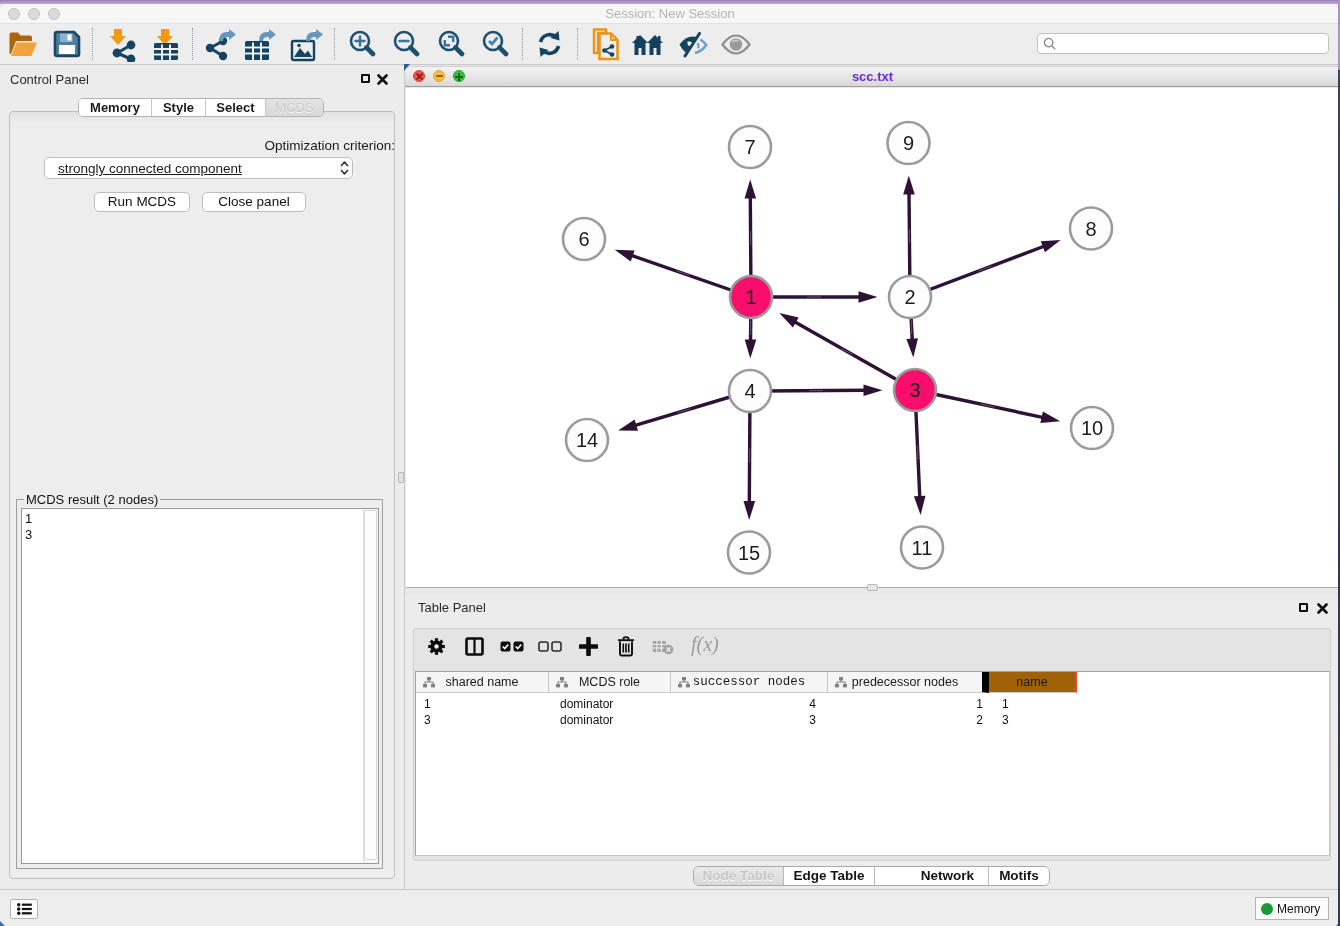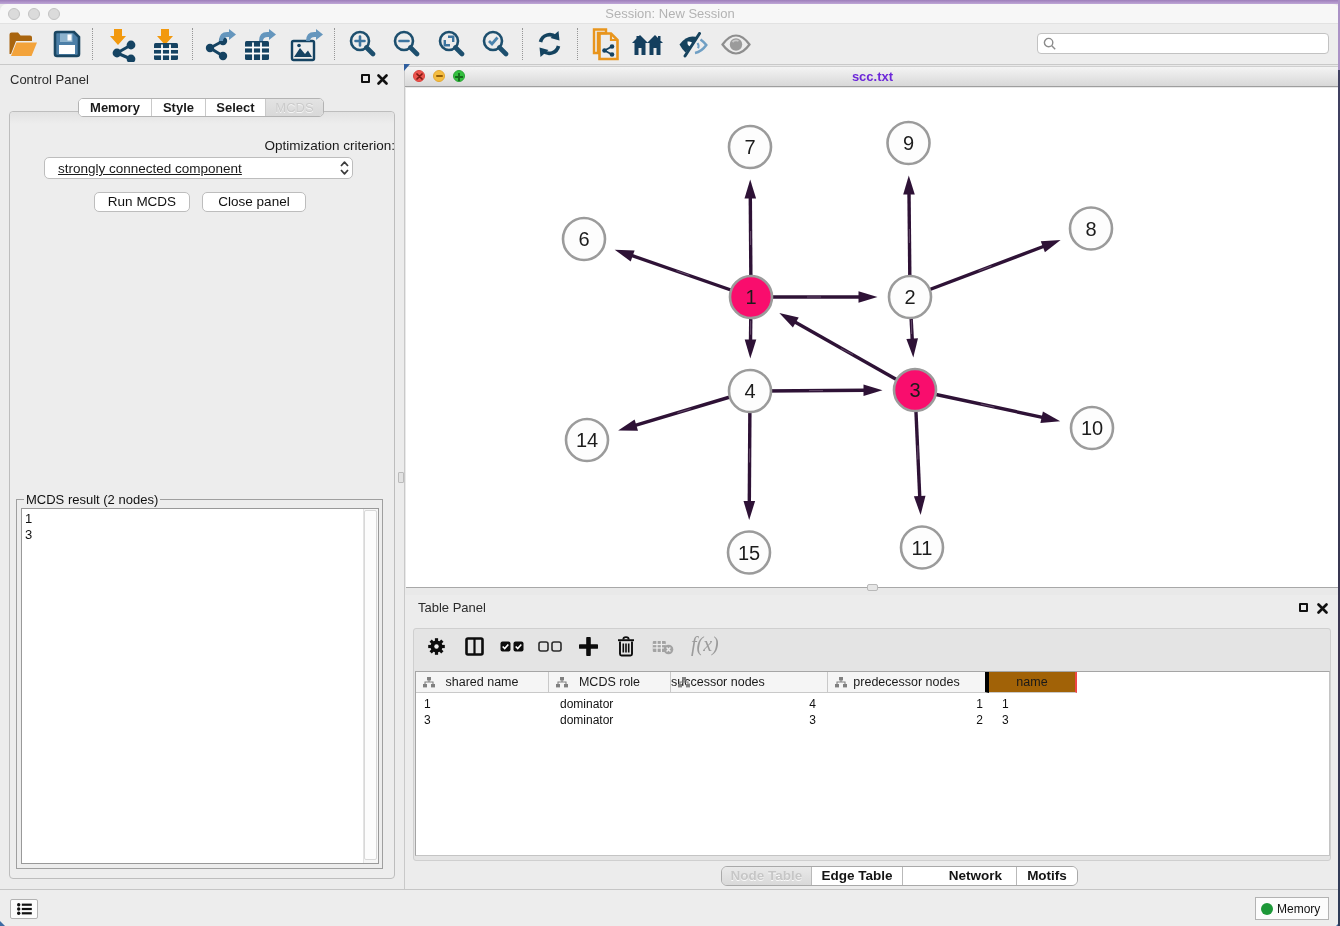--- a/index.html
+++ b/index.html
@@ -383,50 +383,50 @@
         </g>
       </svg>shared name</div>
   <div style="width:122px;height:21px;background:#f5f5f5;border-right:1px solid #c9c9c9;border-bottom:1px solid #c9c9c9;position:relative;text-align:center;line-height:21px;"><svg style="position:absolute;left:7px;top:5px;" width="12" height="11" viewBox="0 0 12 11">
         <g fill="#808080">
           <rect x="4" y="0" width="4" height="3.4"></rect>
           <rect x="0" y="7" width="4" height="3.4"></rect>
           <rect x="8" y="7" width="4" height="3.4"></rect>
           <path d="M6 3 L6 5 M2 7 L2 5 L10 5 L10 7" stroke="#808080" stroke-width="1.1" fill="none"></path>
         </g>
       </svg>MCDS role</div>
-  <div style="width:157px;height:21px;background:#f5f5f5;border-right:1px solid #c9c9c9;border-bottom:1px solid #c9c9c9;position:relative;line-height:21px;"><svg style="position:absolute;left:7px;top:5px;" width="12" height="11" viewBox="0 0 12 11">
+  <div style="width:157px;height:21px;background:#f5f5f5;border-right:1px solid #c9c9c9;border-bottom:1px solid #c9c9c9;position:relative;text-align:center;line-height:21px;font-family:Liberation Mono, monospace;"><svg style="position:absolute;left:7px;top:5px;" width="12" height="11" viewBox="0 0 12 11">
         <g fill="#808080">
           <rect x="4" y="0" width="4" height="3.4"></rect>
           <rect x="0" y="7" width="4" height="3.4"></rect>
           <rect x="8" y="7" width="4" height="3.4"></rect>
           <path d="M6 3 L6 5 M2 7 L2 5 L10 5 L10 7" stroke="#808080" stroke-width="1.1" fill="none"></path>
         </g>
       </svg>successor nodes</div>
-  <div style="width:161px;height:21px;background:#f5f5f5;border-right:4px solid #000000;border-bottom:1px solid #c9c9c9;position:relative;text-align:center;line-height:21px;"><svg style="position:absolute;left:7px;top:5px;" width="12" height="11" viewBox="0 0 12 11">
+  <div style="width:161px;height:21px;background:#f5f5f5;border-right:7px solid #000000;border-bottom:1px solid #c9c9c9;position:relative;text-align:center;line-height:21px;"><svg style="position:absolute;left:7px;top:5px;" width="12" height="11" viewBox="0 0 12 11">
         <g fill="#808080">
           <rect x="4" y="0" width="4" height="3.4"></rect>
           <rect x="0" y="7" width="4" height="3.4"></rect>
           <rect x="8" y="7" width="4" height="3.4"></rect>
           <path d="M6 3 L6 5 M2 7 L2 5 L10 5 L10 7" stroke="#808080" stroke-width="1.1" fill="none"></path>
         </g>
       </svg>predecessor nodes</div>
   <div style="width:88px;height:21px;background:#a16207;border-right:2px solid #ef4444;border-bottom:1px solid #c9c9c9;text-align:center;line-height:21px;">name</div>
 </div>
 <div class="abs" style="left:424px;top:697px;font-size:12px;color:#111;">1</div>
 <div class="abs" style="left:560px;top:697px;font-size:12px;color:#111;">dominator</div>
 <div class="abs" style="left:671px;top:697px;width:145px;text-align:right;font-size:12px;color:#111;">4</div>
 <div class="abs" style="left:828px;top:697px;width:155px;text-align:right;font-size:12px;color:#111;">1</div>
 <div class="abs" style="left:1002px;top:697px;font-size:12px;color:#111;">1</div>
 <div class="abs" style="left:424px;top:713px;font-size:12px;color:#111;">3</div>
 <div class="abs" style="left:560px;top:713px;font-size:12px;color:#111;">dominator</div>
 <div class="abs" style="left:671px;top:713px;width:145px;text-align:right;font-size:12px;color:#111;">3</div>
 <div class="abs" style="left:828px;top:713px;width:155px;text-align:right;font-size:12px;color:#111;">2</div>
 <div class="abs" style="left:1002px;top:713px;font-size:12px;color:#111;">3</div>
 
-<div class="abs" style="left:693px;top:866px;height:20px;display:flex;border:1px solid #a9a9a9;border-radius:6px;overflow:hidden;margin-left:28px;">
+<div class="abs" style="left:693px;top:866px;height:20px;display:flex;border:1px solid #a9a9a9;border-radius:6px;overflow:hidden;">
   <div style="width:89px;background:linear-gradient(#e9e9e9,#d9d9d9);font-size:13.5px;font-weight:bold;color:#c6c6c6;text-shadow:0 1px 0 #fafafa;text-align:center;line-height:18px;">Node Table</div>
   <div style="width:91px;background:#fff;border-left:1px solid #b9b9b9;font-size:13.5px;font-weight:bold;color:#141414;text-align:center;line-height:18px;">Edge Table</div>
   <div style="width:114px;background:#fff;border-left:1px solid #b9b9b9;font-size:13.5px;font-weight:bold;color:#141414;text-align:center;line-height:18px;padding-left:32px;">Network Table</div>
   <div style="width:61px;background:#fff;border-left:1px solid #b9b9b9;font-size:13.5px;font-weight:bold;color:#141414;text-align:center;line-height:18px;">Motifs</div>
 </div>
 
 <div class="abs" style="left:0;top:889px;width:1340px;height:37px;background:#ededed;border-top:1px solid #c6c6c6;"></div>
 <div class="abs" style="left:10px;top:899px;width:28px;height:20px;background:#fcfcfc;border:1px solid #b3b3b3;border-radius:2px;"></div>
 <svg class="abs" style="left:17px;top:903px;" width="15" height="12" viewBox="0 0 15 12">
   <g fill="#111">

